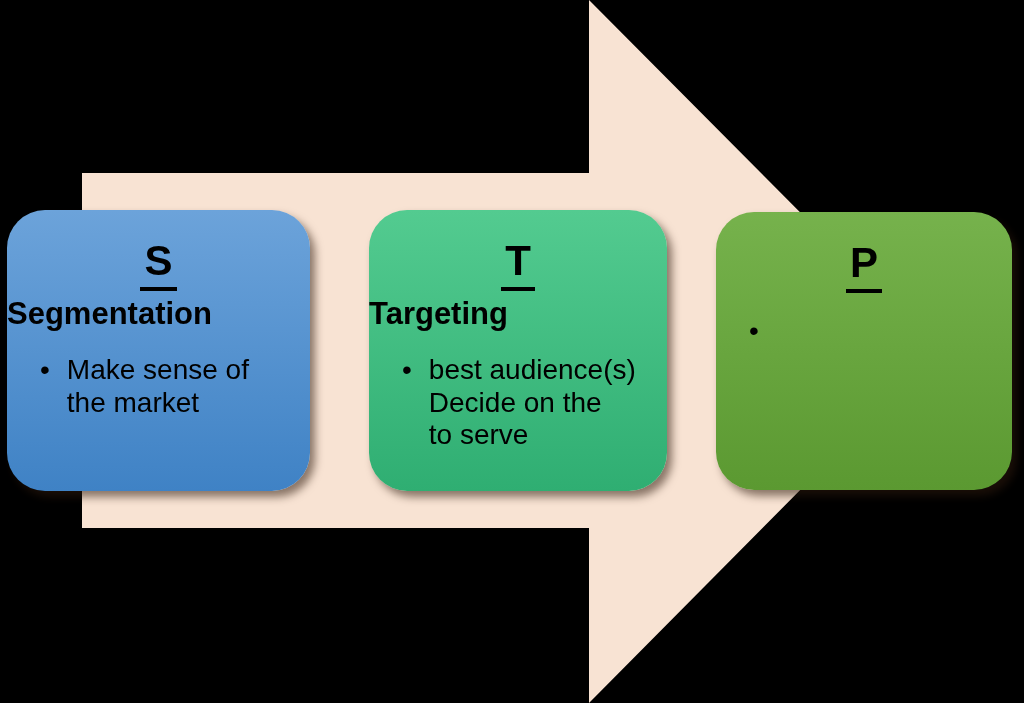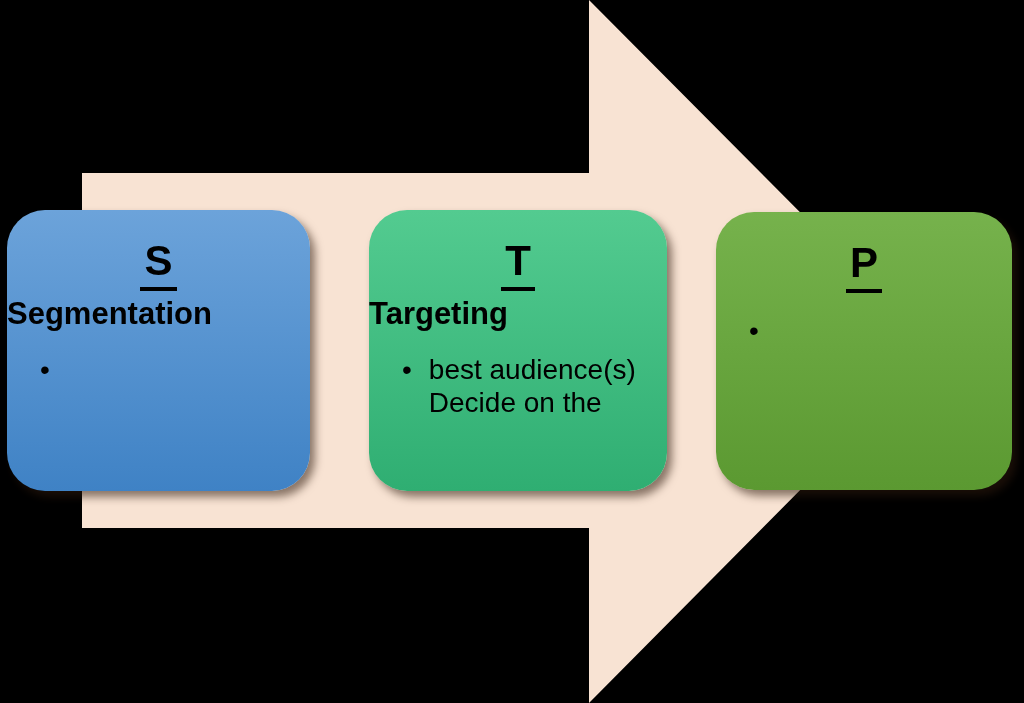--- a/index.html
+++ b/index.html
@@ -85,33 +85,39 @@
     <polygon id="arrow-poly" points="82,173 589,173 589,0 938,351 589,703 589,528 82,528" fill="#F8E3D3"></polygon>
   </svg>
 
   <div class="stp-box box-0" style="background: linear-gradient(rgb(108, 163, 218) 0%, rgb(63, 130, 197) 100%);">
     <div class="box-letter">
       <span class="letter-underline">S</span>
     </div>
     <div class="box-title">Segmentation</div>
     <div class="box-bullet">
       <span class="bullet-dot">•</span>
+      <div class="bullet-text">
+        <span>Make sense of</span>
+        <span>the market</span>
+        <span></span>
+      </div>
     </div>
   </div>
 
   <div class="stp-box box-1" style="background: linear-gradient(rgb(83, 203, 144) 0%, rgb(47, 174, 114) 100%);">
     <div class="box-letter">
       <span class="letter-underline">T</span>
     </div>
     <div class="box-title">Targeting</div>
     <div class="box-bullet">
       <span class="bullet-dot">•</span>
       <div class="bullet-text">
         <span>best audience(s)</span>
         <span>Decide on the</span>
+        <span>to serve</span>
       </div>
     </div>
   </div>
 
   <div class="stp-box box-2" style="background: linear-gradient(rgb(118, 178, 76) 0%, rgb(91, 153, 49) 100%);">
     <div class="box-letter">
       <span class="letter-underline">P</span>
     </div>
     <div class="box-bullet">
       <span class="bullet-dot">•</span>

